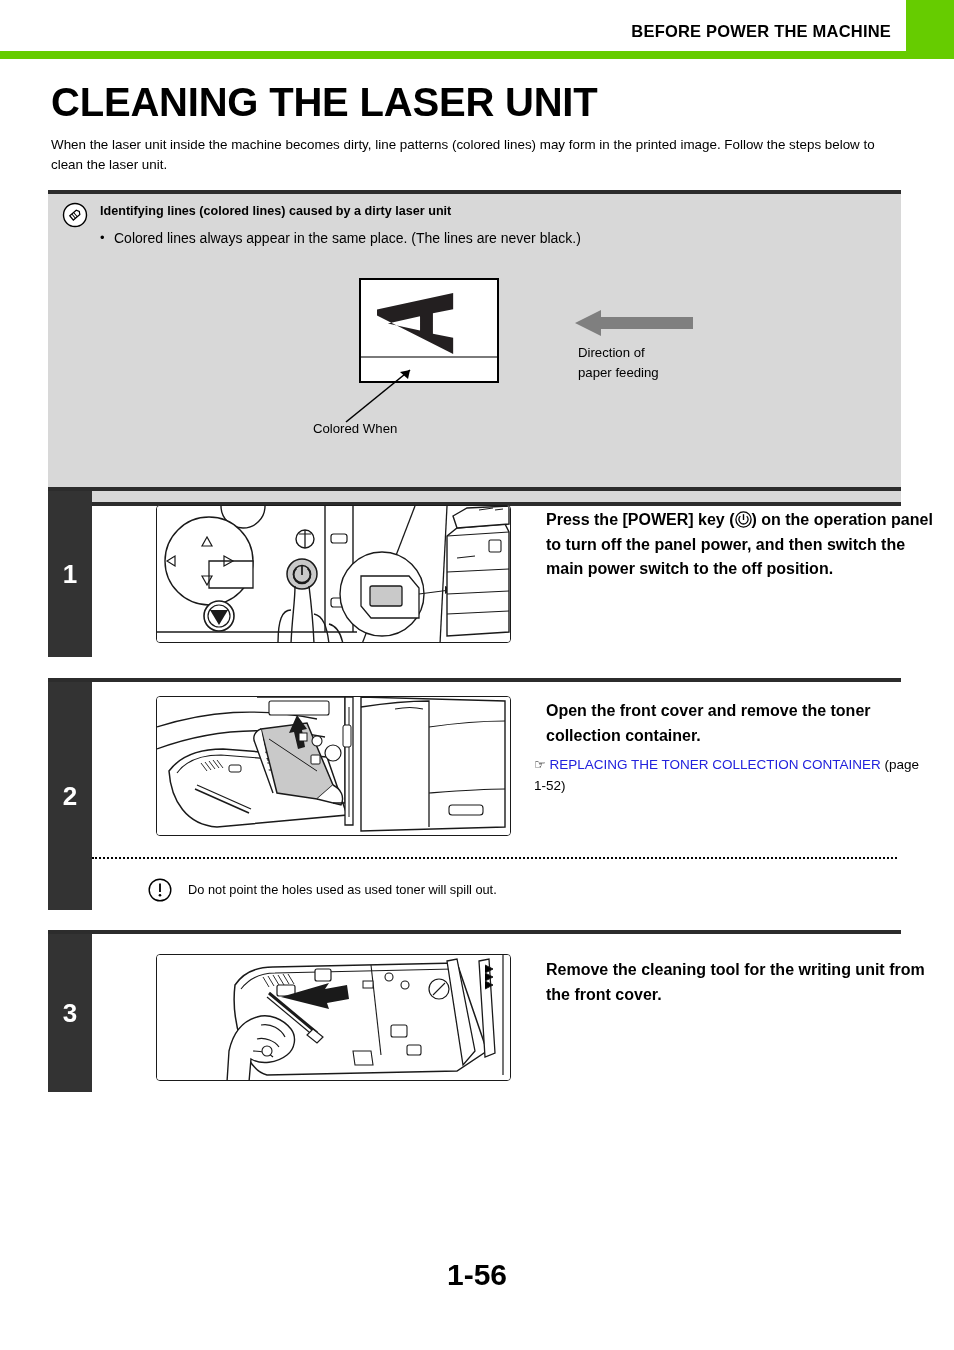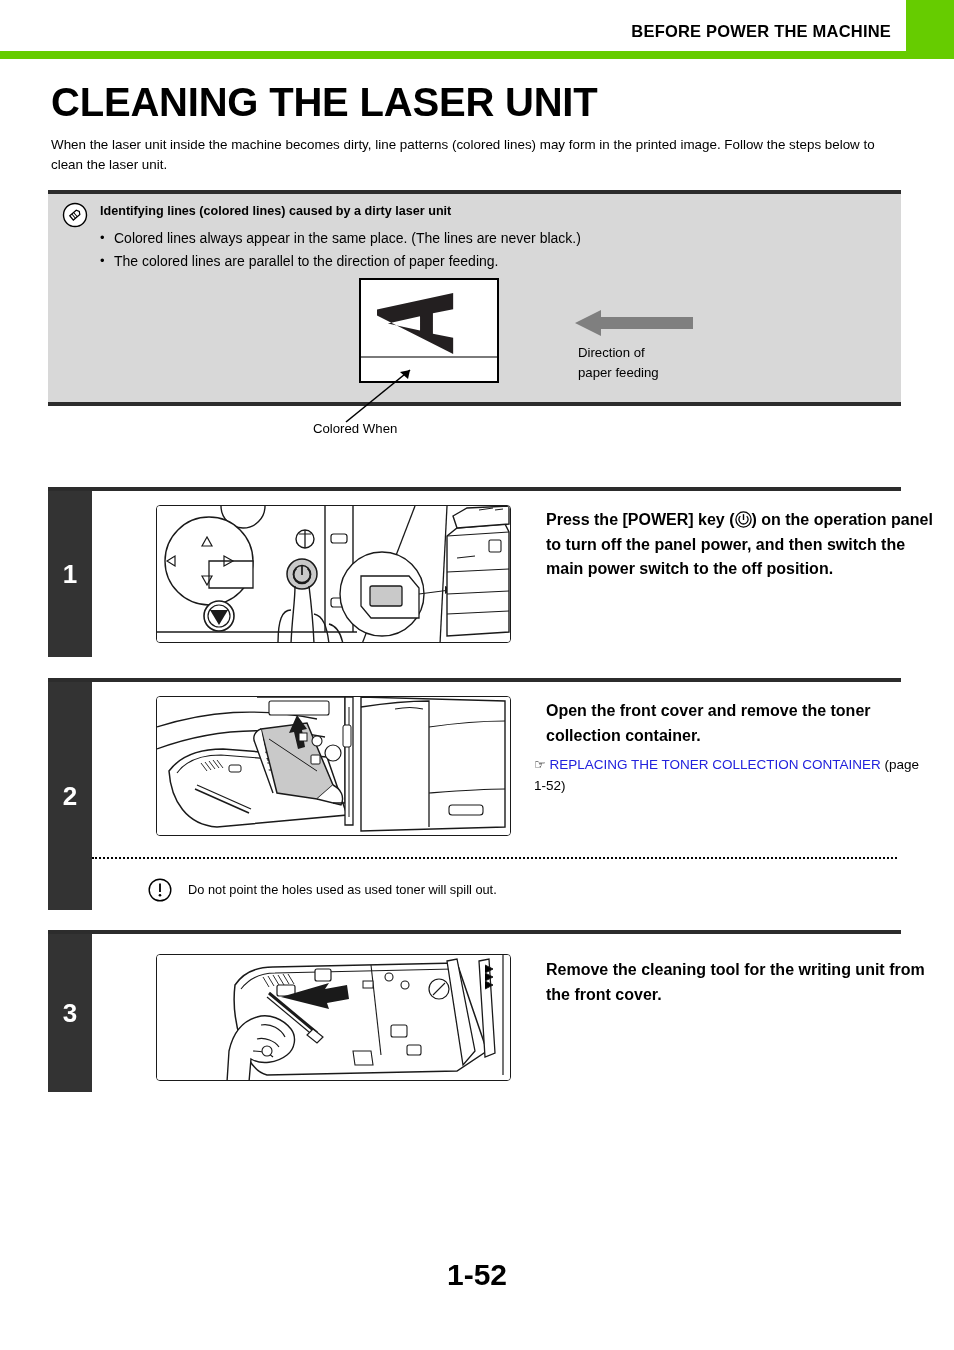--- a/index.html
+++ b/index.html
@@ -54,21 +54,21 @@
     left: 51px; top: 135px;
     width: 855px;
     font-size: 13.4px;
     line-height: 20px;
   }
 
   
   .note-box {
     position: absolute;
     left: 48px; top: 190px;
-    width: 853px; height: 216px;
+    width: 853px; height: 316px;
     background: #d8d8d8;
     border-top: 4px solid #2c2c2c;
     border-bottom: 4px solid #2c2c2c;
   }
   .note-icon {
     position: absolute;
     left: 14px; top: 8px;
     width: 26px; height: 26px;
   }
   .note-heading {
@@ -251,21 +251,20 @@
         <line x1="11.2" y1="10.2" x2="11.2" y2="15.8" stroke="#000" stroke-width="1"></line>
         <line x1="13.6" y1="10.2" x2="13.6" y2="15.8" stroke="#000" stroke-width="1"></line>
       </g>
     </svg>
   </div>
 
   <div class="note-heading">Identifying lines (colored lines) caused by a dirty laser unit</div>
 
   <div class="note-bullets">
     <span class="bl">Colored lines always appear in the same place. (The lines are never black.)</span>
-    <span class="bl">The colored lines are parallel to the direction of paper feeding.</span>
   </div>
 
   <div class="illus-wrap">
 
     <div class="paper-frame">
       <div class="letter-a">
         <svg width="106" height="76" viewBox="0 0 106 76">
           <g transform="rotate(-90 53 38) translate(53 38) translate(-38 -53)">
             <path d="M38 6 L56 98 L40 98 L36 76 L16 76 L12 98 L-4 98 Z
                      M19 62 L33 62 L26 27 Z" fill="#231f20" transform="translate(12,-14) scale(1.02,0.92)"></path>
@@ -505,13 +504,13 @@
           <path d="M328 10 L336 14 L328 18 L336 22 L328 26 L336 30 L328 34"></path>
         </g>
         <line x1="346" y1="0" x2="346" y2="120" stroke="#1a1a1a" stroke-width="1.2"></line>
       </svg>
     </div>
 
     <div class="step-text" style="left:442px;top:24px;width:400px;">Remove the cleaning tool for the writing unit from the front cover.</div>
   </div>
 </div>
 
-<div class="footer-page">1-52</div>
+<div class="footer-page">1-56</div>
 
 </body></html>

